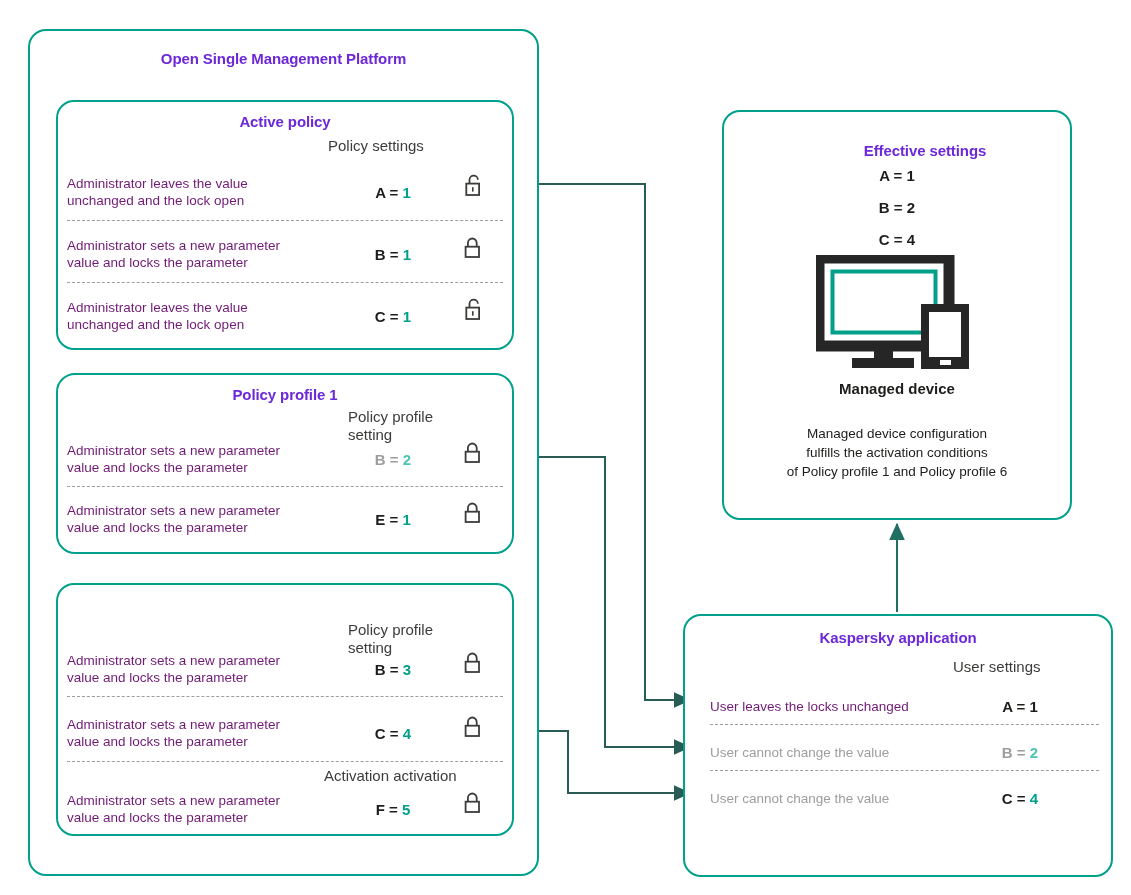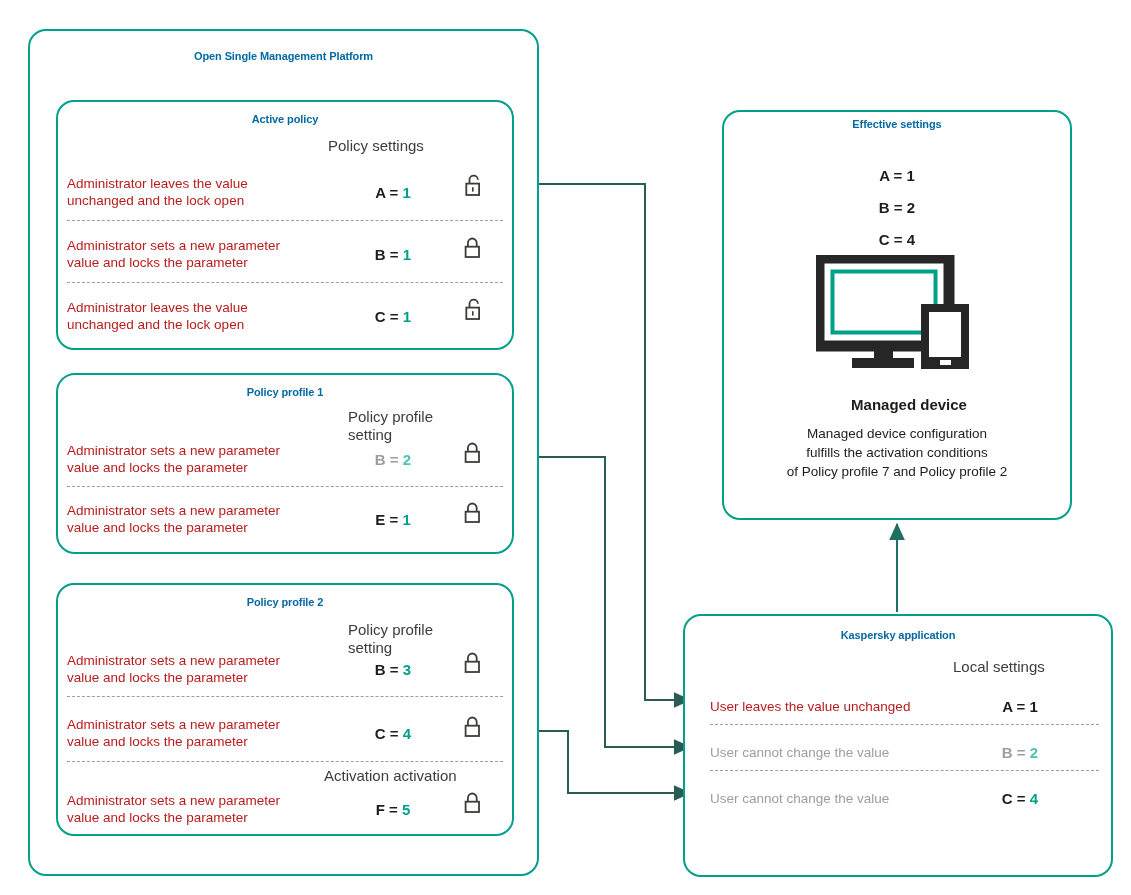--- a/index.html
+++ b/index.html
@@ -21,22 +21,22 @@
   .card{
     position:absolute;
     border:2px solid #00a08a;
     border-radius:18px;
     background:#ffffff;
     box-sizing:border-box;
   }
   .card-title{
     text-align:center;
     font-weight:bold;
-    font-size:11px;
-    color:#0369a1;
+    font-size:15px;
+    color:#6d28d9;
     letter-spacing:-0.1px;
   }
   .col-head{
     position:absolute;
     text-align:left;
     font-size:15px;
     color:#3c3c3b;
     line-height:18px;
   }
 
@@ -44,21 +44,21 @@
   .row{
     position:absolute;
     left:0;right:0;
     display:flex;
     align-items:center;
     box-sizing:border-box;
   }
   .row .desc{
     font-size:13.5px;
     line-height:17px;
-    color:#b91c1c;
+    color:#701a75;
     white-space:pre-line;
   }
   .row .desc.muted{color:#9d9d9c;}
   .val{
     font-size:15px;
     font-weight:bold;
     white-space:nowrap;
     text-align:center;
   }
   .val .k{color:#1d1d1b;}
@@ -236,21 +236,20 @@
         <svg class="lock" width="24" height="28" viewBox="0 0 24 28">
           <path d="M5.9,12.6 V8.9 a4.4,4.4 0 0 1 8.8,0 V12.6" fill="none" stroke="#3c3c3b" stroke-width="1.8"></path>
           <rect x="3.6" y="12.7" width="13.4" height="10.3" fill="none" stroke="#3c3c3b" stroke-width="1.8"></rect>
         </svg>
       </span>
     </div>
   </div>
 
   <div class="card" style="left:56px; top:583px; width:458px; height:253px;">
 
-    <div class="card-title" style="position:absolute; left:0; top:11px; width:100%;">Policy profile 2</div>
 
     <div class="col-head" style="left:290px; top:36px; width:110px;">Policy profile
 setting</div>
 
     <div class="row" style="top:58px; height:52px;">
       <div class="desc" style="position:absolute; left:9px; width:275px;">Administrator sets a new parameter
  value and locks the parameter</div>
       <div class="val" style="position:absolute; left:290px; width:90px;">
         <span class="k">B =</span>
         <span class="v teal">3</span>
@@ -295,21 +294,21 @@
         <svg class="lock" width="24" height="28" viewBox="0 0 24 28">
           <path d="M5.9,12.6 V8.9 a4.4,4.4 0 0 1 8.8,0 V12.6" fill="none" stroke="#3c3c3b" stroke-width="1.8"></path>
           <rect x="3.6" y="12.7" width="13.4" height="10.3" fill="none" stroke="#3c3c3b" stroke-width="1.8"></rect>
         </svg>
       </span>
     </div>
   </div>
 
   <div class="card" style="left:722px; top:110px; width:350px; height:410px;">
 
-    <div class="card-title" style="position:absolute; left:0; top:6px; width:100%;">Effective settings</div>
+    <div class="card-title" style="position:absolute; left:0; top:30px; width:100%;padding-left:28px;">Effective settings</div>
 
     <div class="eff-val" style="top:55px;">
       <span class="k">A =</span>
       <span class="v">1</span>
     </div>
     <div class="eff-val" style="top:87px;">
       <span class="k gray">B =</span>
       <span class="v tealsoft">2</span>
     </div>
     <div class="eff-val" style="top:119px;">
@@ -326,35 +325,35 @@
 
         <rect x="58" y="91" width="19" height="13" fill="#262626"></rect>
         <rect x="36" y="103" width="62" height="10" fill="#262626"></rect>
 
         <rect x="105" y="49" width="48" height="65" fill="#262626"></rect>
         <rect x="113" y="57" width="32" height="45" fill="#ffffff"></rect>
         <rect x="124" y="105" width="11" height="5" fill="#ffffff"></rect>
       </svg>
     </div>
 
-    <div class="caption" style="top:284px;padding-left:12px;">Managed device</div>
+    <div class="caption" style="top:268px;">Managed device</div>
 
     <div class="para" style="top:312px;">Managed device configuration
 fulfills the activation conditions
-of Policy profile 7 and Policy profile 2</div>
+of Policy profile 1 and Policy profile 6</div>
   </div>
 
   <div class="card" style="left:683px; top:614px; width:430px; height:263px;">
 
     <div class="card-title" style="position:absolute; left:0; top:13px; width:100%;">Kaspersky application</div>
 
-    <div class="col-head" style="left:268px; top:42px; width:140px;">Local settings</div>
+    <div class="col-head" style="left:268px; top:42px; width:140px;">User settings</div>
 
     <div class="row" style="top:72px; height:36px;">
-      <div class="desc" style="position:absolute; left:25px; width:250px;">User leaves the value unchanged</div>
+      <div class="desc" style="position:absolute; left:25px; width:250px;">User leaves the locks unchanged</div>
       <div class="val" style="position:absolute; left:290px; width:90px;">
         <span class="k">A =</span>
         <span class="v">1</span>
       </div>
     </div>
 
     <div class="divider" style="left:25px; right:12px; top:108px;"></div>
 
     <div class="row" style="top:118px; height:36px;">
       <div class="desc muted" style="position:absolute; left:25px; width:250px;">User cannot change the value</div>

